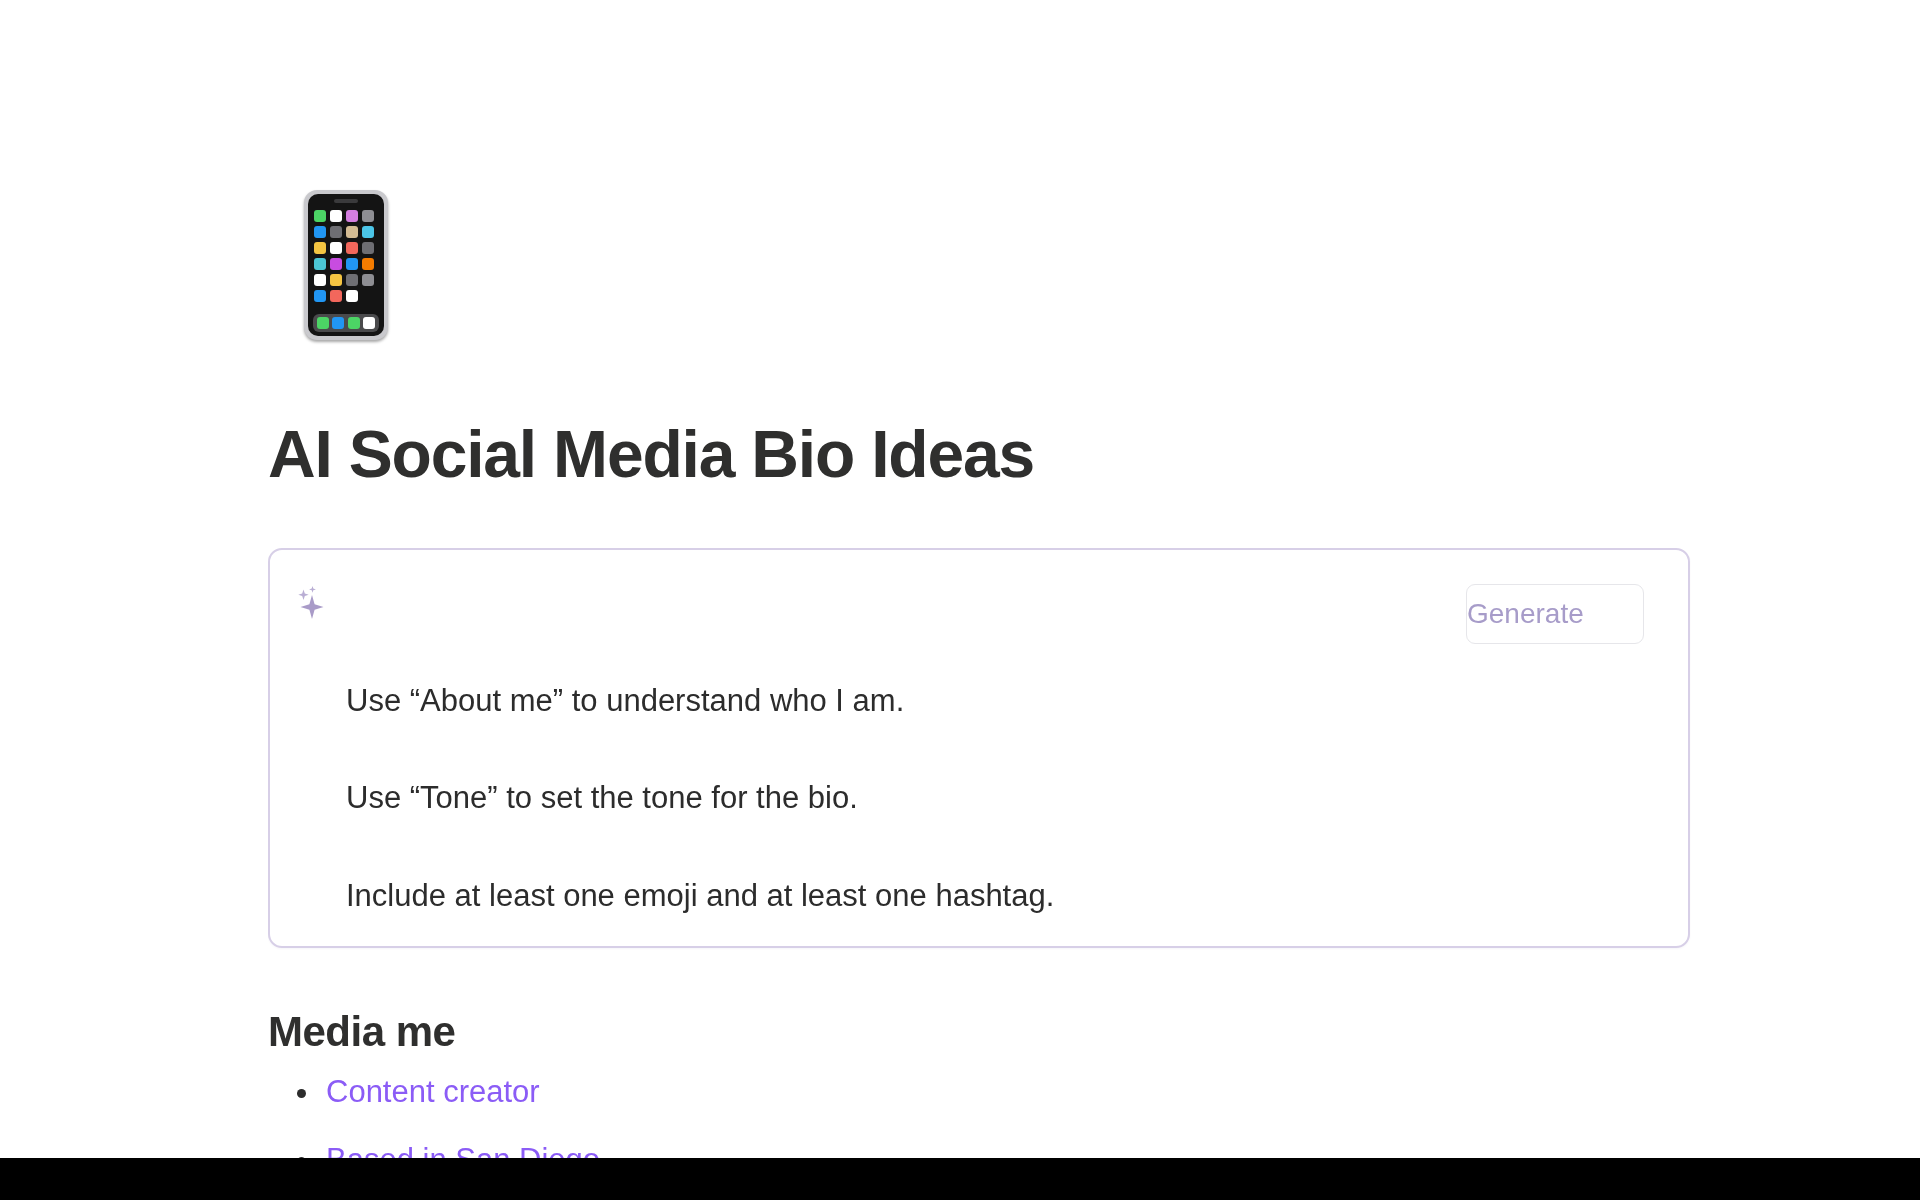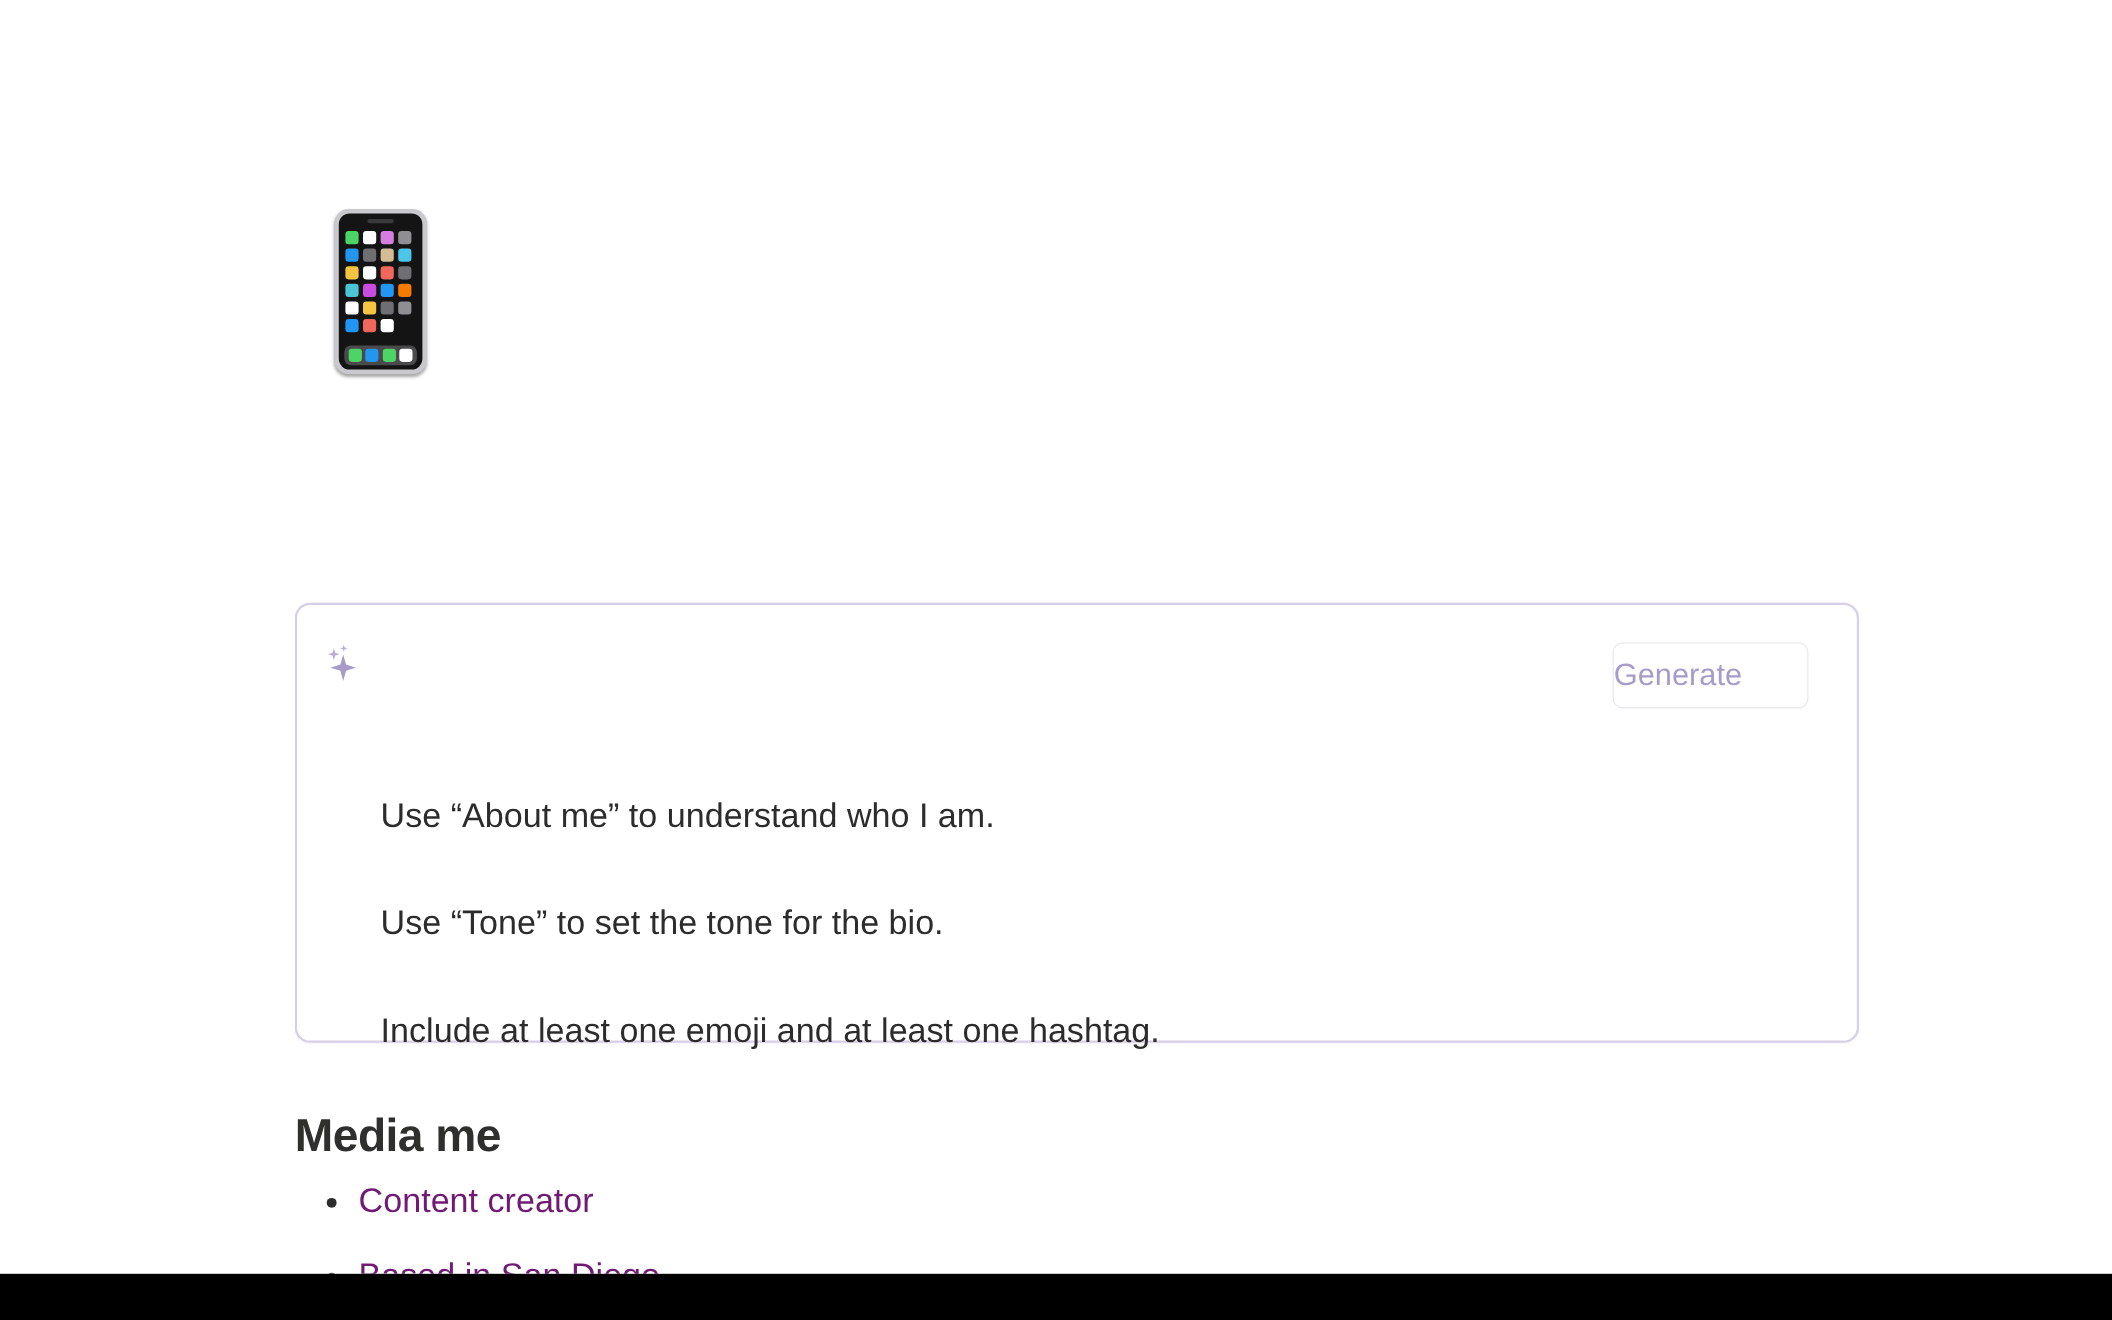--- a/index.html
+++ b/index.html
@@ -167,21 +167,20 @@
     text-align: left;
   }
 
   .prompt-line {
     position: absolute;
     left: 76px;
     font-size: 31px;
     color: #2c2c2c;
     white-space: nowrap;
     line-height: 1.3;
-    margin-top: 41px;
   }
   .prompt-line.l1 { top: 131px; }
   .prompt-line.l2 { top: 228px; }
   .prompt-line.l3 { top: 326px; }
 
   
   #about-heading {
     position: absolute;
     left: 0px;
     top: 1008px;
@@ -196,21 +195,21 @@
     position: absolute;
     left: 0px;
     top: 1072px;
     width: 900px;
     list-style: none;
   }
   #about-list li {
     position: relative;
     padding-left: 58px;
     font-size: 31px;
-    color: #701a75;
+    color: #8b5cf6;
     line-height: 1.28;
     margin-bottom: 28px;
     white-space: nowrap;
   }
   #about-list li::before {
     content: "";
     position: absolute;
     left: 29px;
     top: 17px;
     width: 9px;
@@ -268,20 +267,21 @@
           <div class="dock" id="phone-dock">
               <span class="dock-icon" style="background: rgb(76, 212, 101);"></span>
               <span class="dock-icon" style="background: rgb(33, 150, 243);"></span>
               <span class="dock-icon" style="background: rgb(76, 212, 101);"></span>
               <span class="dock-icon" style="background: rgb(255, 255, 255);"></span>
             </div>
         </div>
       </div>
     </div>
 
+    <h1 id="page-title">AI Social Media Bio Ideas</h1>
 
     <div id="prompt-card">
 
       <span id="sparkle-icon">
         <svg width="36" height="36" viewBox="0 0 36 36" xmlns="http://www.w3.org/2000/svg">
           <path d="M20 11 L22.6 20.2 L31.5 23 L22.6 25.8 L20 35 L17.4 25.8 L8.5 23 L17.4 20.2 Z" fill="#a99bc8"></path>
           <path d="M11.5 5.5 L12.8 9.4 L16.7 10.7 L12.8 12 L11.5 15.9 L10.2 12 L6.3 10.7 L10.2 9.4 Z" fill="#b9aed4"></path>
           <path d="M20.5 2 L21.3 4.6 L23.9 5.4 L21.3 6.2 L20.5 8.8 L19.7 6.2 L17.1 5.4 L19.7 4.6 Z" fill="#b9aed4"></path>
         </svg>
       </span>

